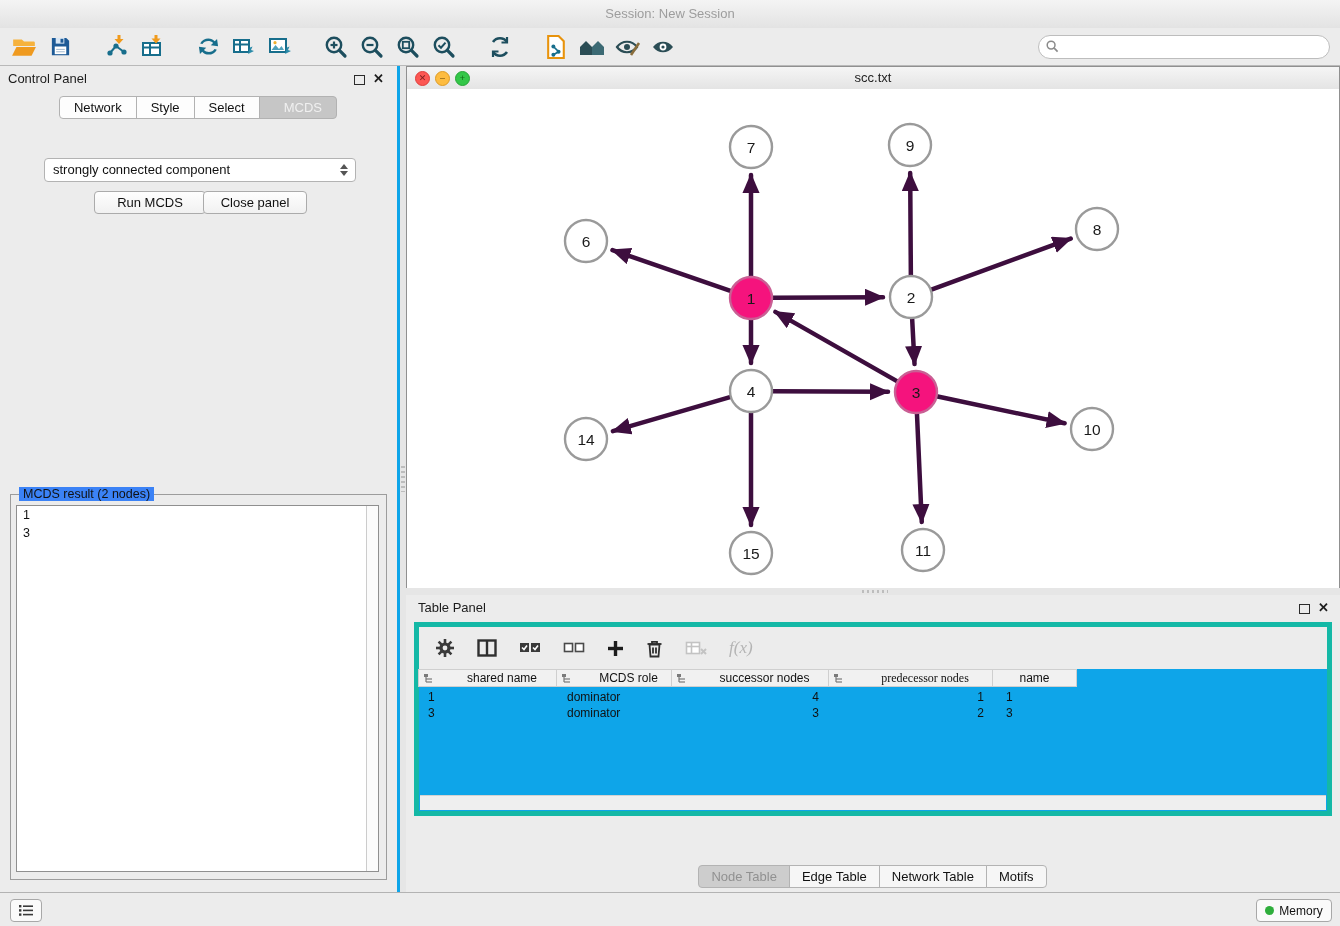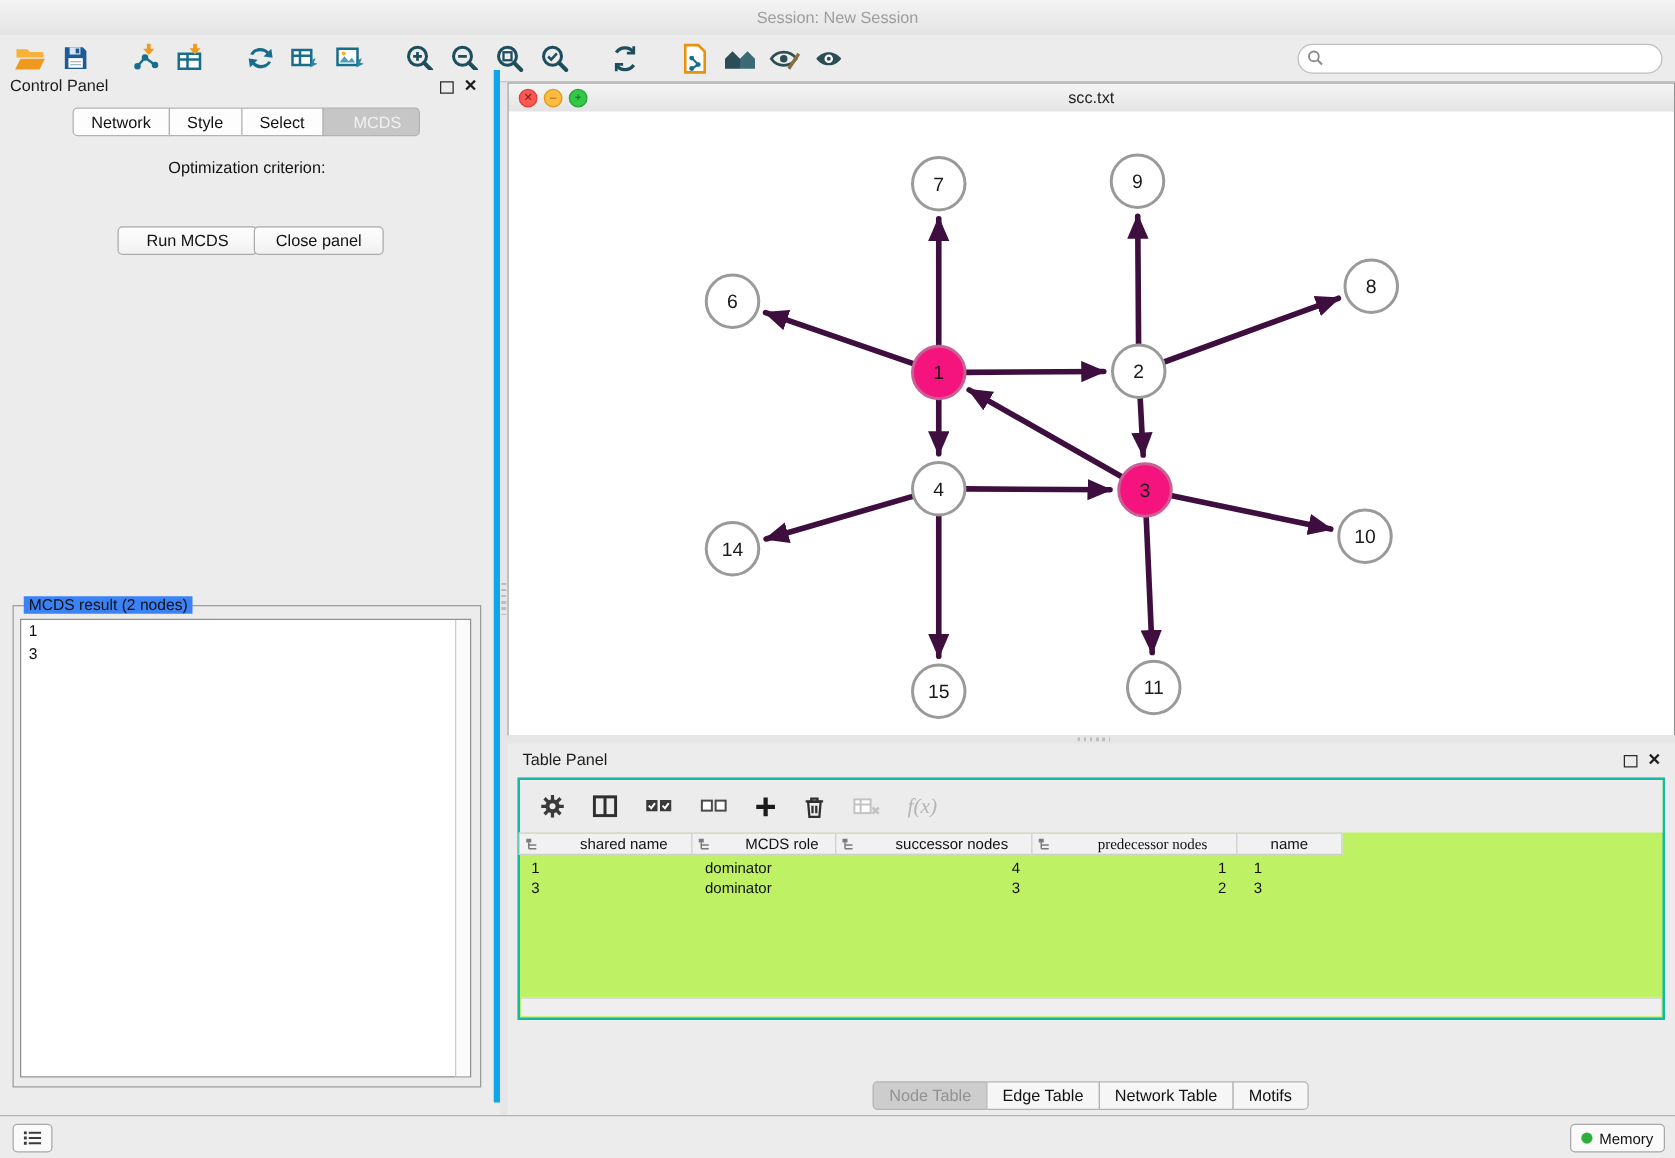--- a/index.html
+++ b/index.html
@@ -13,21 +13,21 @@
   
   #toolbar{left:0;top:28px;width:1340px;height:38px;background:#ececec;
     border-bottom:1px solid #b9b9b9;display:flex;align-items:center;padding-left:6px;box-sizing:border-box;}
   .tb-btn{width:36px;height:32px;display:flex;align-items:center;justify-content:center;flex:0 0 auto;}
   .tb-gap{margin-left:20px;}
   #search-wrap{position:absolute;right:10px;top:35px;width:292px;height:24px;}
   #search-input{width:100%;height:100%;box-sizing:border-box;border:1px solid #bdbdbd;border-radius:13px;
     padding:0 10px 0 26px;font-size:13px;background:#fff;outline:none;}
   #search-wrap svg{position:absolute;left:8px;top:5px;}
   
-  #control-panel{left:0;top:56px;width:400px;height:826px;background:#ececec;border-right:5px solid #0ea5e9;box-sizing:border-box;text-decoration:underline;}
+  #control-panel{left:0;top:66px;width:400px;height:826px;background:#ececec;border-right:3px solid #0ea5e9;box-sizing:border-box;text-decoration:underline;}
   .panel-title{position:absolute;left:8px;top:0;height:26px;line-height:26px;font-size:13px;color:#1c1c1c;}
   .float-ic{position:absolute;width:9px;height:8px;border:1.5px solid #2b2b2b;top:9px;}
   .close-ic{position:absolute;top:5px;font-size:13px;font-weight:bold;color:#1c1c1c;cursor:default;}
   #cp-tabs{position:absolute;left:0;top:30px;width:100%;display:flex;justify-content:center;}
   .tab{border:1px solid #b2b2b2;background:#fdfdfd;font-size:13px;padding:3px 14px;margin-left:-1px;color:#111;}
   .tab:first-child{border-radius:4px 0 0 4px;}
   .tab:last-child{border-radius:0 4px 4px 0;padding-left:24px;}
   .tab.sel{background:#c6c6c6;color:#f0f0f0;}
   #opt-label{position:absolute;left:0;top:70px;width:100%;text-align:center;font-size:13px;color:#111;}
   #criterion-select{position:absolute;left:44px;top:92px;width:312px;height:24px;background:#fff;
@@ -54,21 +54,21 @@
   #net-titlebar{position:absolute;left:0;top:0;right:0;height:22px;
     background:linear-gradient(#f5f5f5,#e4e4e4);border-bottom:1px solid #b5b5b5;}
   #net-title{position:absolute;width:100%;text-align:center;line-height:22px;font-size:13px;color:#222;}
   .tl{position:absolute;top:4px;width:13px;height:13px;border-radius:50%;font-size:9px;line-height:13px;text-align:center;color:rgba(60,0,0,.65);}
   #tl-close{left:8px;background:#fc5753;border:1px solid #df3e3b;}
   #tl-min{left:28px;background:#fdbc40;border:1px solid #de9b23;color:rgba(90,60,0,.8);}
   #tl-max{left:48px;background:#33c748;border:1px solid #27a436;color:rgba(0,70,0,.7);}
   #graph-canvas{position:absolute;left:0;top:22px;right:0;bottom:0;background:#fff;}
   
   #table-panel{left:406px;top:595px;width:934px;height:297px;background:#ececec;}
-  #tp-inner{position:absolute;left:8px;top:27px;width:918px;height:194px;background:#bef264;border:2px solid #14b8a6;box-sizing:border-box;}
+  #tp-inner{position:absolute;left:8px;top:27px;width:918px;height:194px;background:#0ea5e9;border:5px solid #14b8a6;box-sizing:border-box;}
   #tp-toolbar{position:absolute;left:0;top:0;right:0;height:42px;background:#ececec;display:flex;align-items:center;gap:22px;padding-left:16px;}
   .tpt-ic{display:flex;align-items:center;justify-content:center;}
   #fx-label{font-family:"Liberation Serif",serif;font-style:italic;font-size:17px;color:#b4b4b4;}
   #tp-header{position:absolute;left:0;top:42px;height:18px;display:flex;}
   .th{background:#f1f1f1;border:1px solid #cfcfcf;margin-left:-1px;box-sizing:border-box;height:18px;
       display:flex;align-items:center;font-size:12px;color:#111;gap:24px;}
   .th .lbl{flex:1;text-align:center;padding-right:10px;}
   .sort-ic{margin-left:4px;}
   .trow{position:absolute;left:0;display:flex;height:16px;font-size:12px;color:#111;}
   .td{box-sizing:border-box;padding:1px 9px 0 9px;}
@@ -240,22 +240,28 @@
   <div class="float-ic" style="right:32px;"></div>
   <div class="close-ic" style="right:13px;">✕</div>
 
   <div id="cp-tabs">
     <div class="tab">Network</div>
     <div class="tab">Style</div>
     <div class="tab">Select</div>
     <div class="tab sel">MCDS</div>
   </div>
 
-  <div id="opt-label">Optimization criterion:</div>
-
+
+  <div id="criterion-select">
+    <span>strongly connected component</span>
+    <span id="criterion-stepper">
+        <span class="tri-up"></span>
+        <span class="tri-dn"></span>
+      </span>
+  </div>
 
   <div class="pbutton" style="left:94px;width:112px;">Run MCDS</div>
   <div class="pbutton" style="left:203px;width:104px;">Close panel</div>
 
   <div id="mcds-fieldset">
     <div id="mcds-legend">MCDS result (2 nodes)</div>
     <div id="mcds-list">
       <div class="row">1</div>
       <div class="row">3</div>
       <div id="mcds-scroll"></div>

